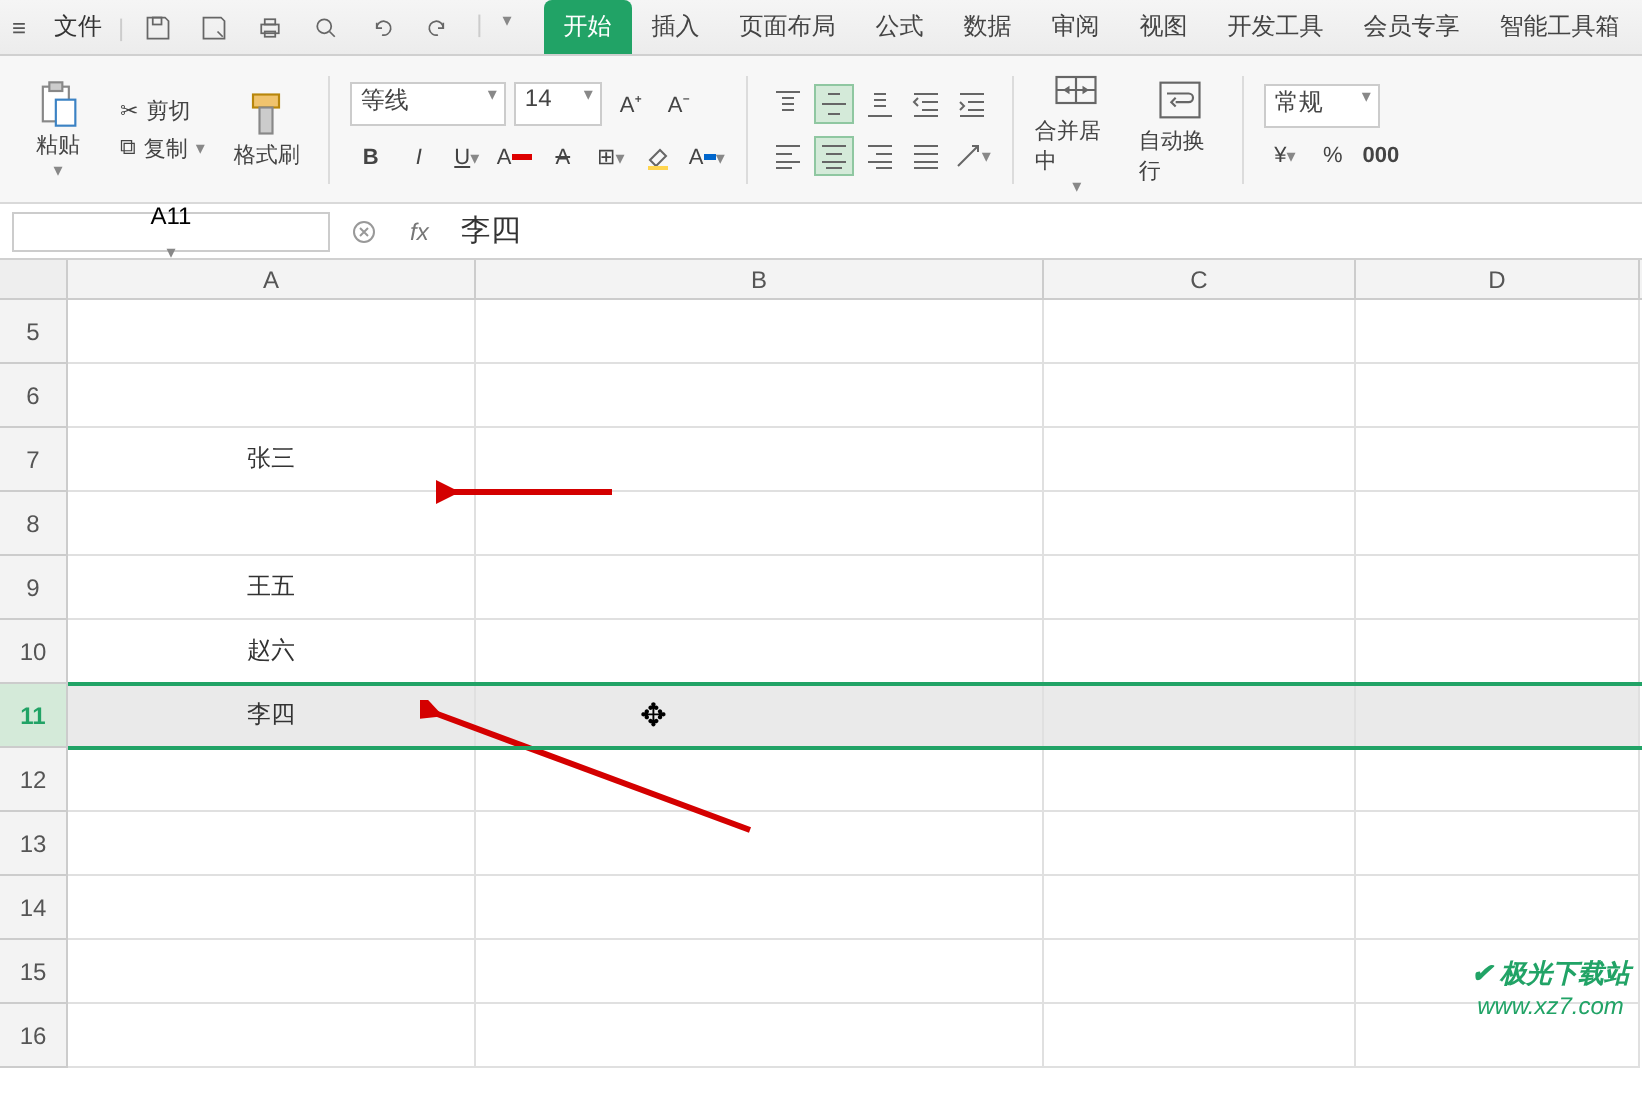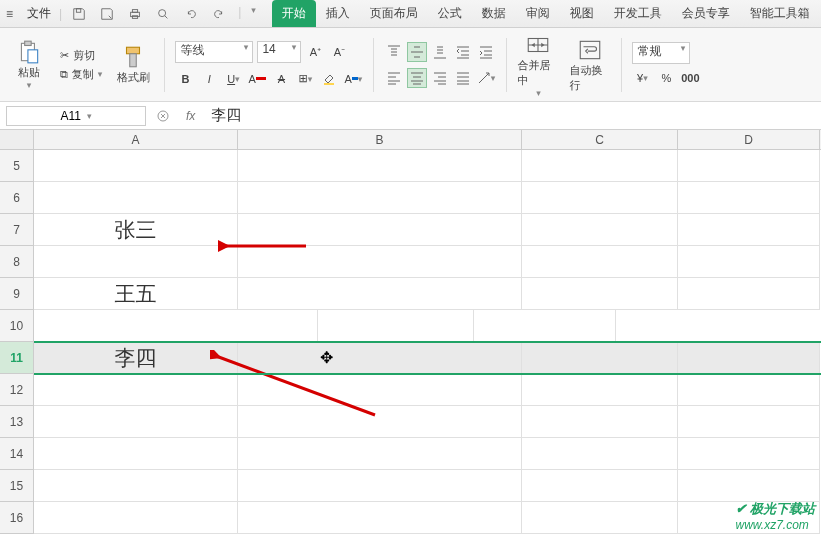--- a/index.html
+++ b/index.html
@@ -27,52 +27,52 @@
 .big-btn svg { width: 26px; height: 26px; }
 .combo { border: 1px solid #ccc; background: #fff; height: 22px; display: flex; padding: 0 4px; font-size: 12px; }
 .combo.font { width: 78px; }
 .combo.size { width: 44px; }
 .hblock { display: flex; gap: 3px; }
 .icon-sq { width: 20px; height: 20px; display: flex; align-items: center; justify-content: center; border: 1px solid transparent; cursor: pointer; }
 .icon-sq.active { background: #d4ead9; border-color: #8fc7a1; }
 
 
 .formula-bar { height: 28px; border-bottom: 1px solid #d0d0d0; display: flex; align-items: center; font-size: 12px; }
-.name-box { width: 140px; border-right: 1px solid #d0d0d0; display: flex; align-items: center; justify-content: center; gap: 6px; background: #fff; margin-left: 6px; border: 1px solid #ccc; height: 20px; }
+.name-box { width: 159px; border-right: 1px solid #d0d0d0; display: flex; align-items: center; justify-content: center; gap: 6px; background: #fff; margin-left: 6px; border: 1px solid #ccc; height: 20px; flex-direction: column; }
 .fx-icons { display: flex; align-items: center; gap: 16px; padding: 0 10px; color: #777; }
 .fx-input { flex: 1; padding-left: 6px; font-size: 15px; color: #333; }
 
 
 .grid-wrap { position: relative; }
 .col-headers { display: flex; height: 20px; background: #f3f3f3; border-bottom: 1px solid #ccc; }
 .corner { width: 34px; border-right: 1px solid #ccc; background: #eee; }
 .col-h { border-right: 1px solid #ccc; display: flex; align-items: center; justify-content: center; font-size: 12px; color: #555; }
 .col-h.colA { width: 204px; }
 .col-h.colB { width: 284px; }
 .col-h.colC { width: 156px; }
 .col-h.colD { width: 142px; }
 .row { display: flex; height: 32px; }
 .row-h { width: 34px; border-right: 1px solid #ccc; border-bottom: 1px solid #ccc; background: #f3f3f3; display: flex; align-items: center; justify-content: center; font-size: 12px; color: #555; }
 .row-h.active { background: #d4ead9; color: #21a366; font-weight: bold; }
-.cell { border-right: 1px solid #e0e0e0; border-bottom: 1px solid #e0e0e0; display: flex; align-items: center; justify-content: center; font-size: 21px; color: #333; }
+.cell { border-right: 1px solid #e0e0e0; border-bottom: 1px solid #e0e0e0; display: flex; align-items: center; justify-content: center; font-size: 12px; color: #333; }
 .cell.colA { width: 204px; }
 .cell.colB { width: 284px; }
 .cell.colC { width: 156px; }
 .cell.colD { width: 142px; }
 .row.selected .cell { background: #eaeaea; }
 .row.selected { position: relative; }
 .row.selected::before { content:''; position:absolute; left:34px; right:0; top:-1px; height:2px; background:#21a366; z-index:2;}
 .row.selected::after { content:''; position:absolute; left:34px; right:0; bottom:-1px; height:2px; background:#21a366; z-index:2;}
 
 
 .arrow { position: absolute; pointer-events:none; }
 .cursor-cross { position:absolute; font-size:16px; color:#000; pointer-events:none; }
 
 
-.watermark { position: absolute; right: 6px; bottom: 2px; text-align: left; font-size: 13px; margin-top: 27px; }
+.watermark { position: absolute; right: 6px; bottom: 24px; text-align: center; font-size: 13px; margin-top: 27px; }
 .watermark .t1 { color: #21a366; font-style: italic; font-weight: bold; }
 .watermark .t3 { color: #21a366; font-size: 12px; font-style: italic; }
 
 svg { display: block; }
 </style>
 </head>
 <body>
 
 <div class="tab-bar">
   <span class="hamburger">≡</span>
@@ -349,20 +349,21 @@
       </div>
       <div class="row">
         <div class="row-h">9</div>
         <div class="cell colA">王五</div>
         <div class="cell colB"></div>
         <div class="cell colC"></div>
         <div class="cell colD"></div>
       </div>
       <div class="row">
         <div class="row-h">10</div>
+        <div class="cell colA">赵六</div>
         <div class="cell colB"></div>
         <div class="cell colC"></div>
         <div class="cell colD"></div>
       </div>
       <div class="row selected">
         <div class="row-h active">11</div>
         <div class="cell colA">李四</div>
         <div class="cell colB"></div>
         <div class="cell colC"></div>
         <div class="cell colD"></div>

